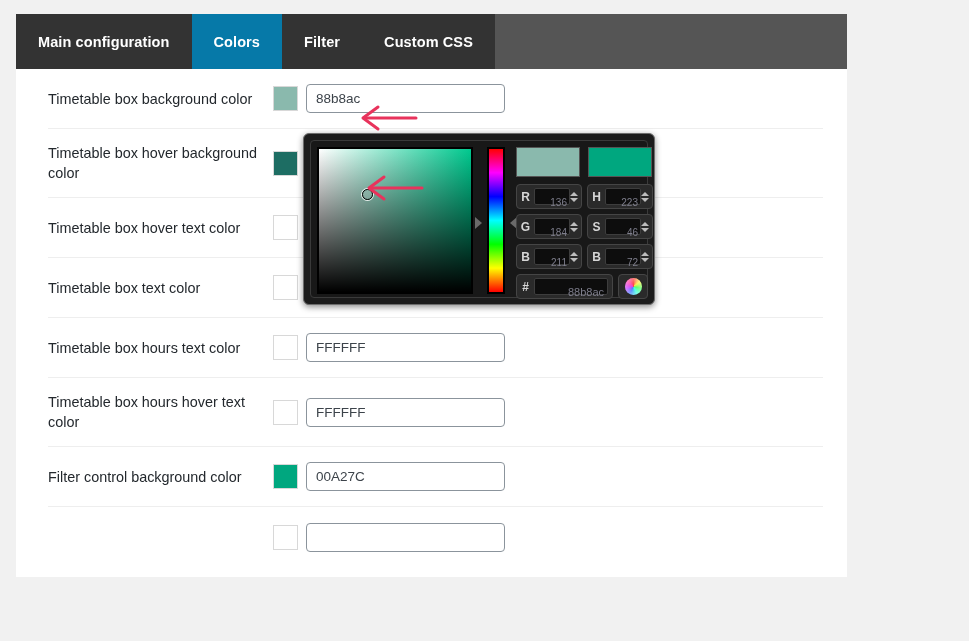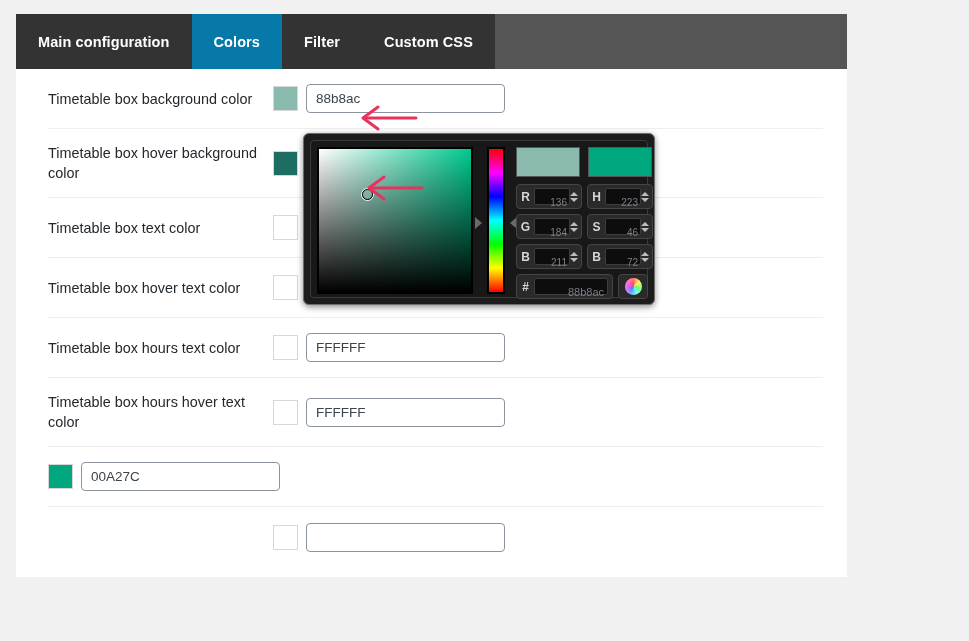--- a/index.html
+++ b/index.html
@@ -221,52 +221,53 @@
 
       <div class="row">
         <div class="row-label">Timetable box hover background color</div>
         <div class="row-controls">
           <div class="swatch" style="background:#1d6d63"></div>
           <input class="hexinput" value="" style="">
         </div>
       </div>
 
       <div class="row">
+        <div class="row-label">Timetable box hover text color</div>
+        <div class="row-controls">
+          <div class="swatch" style="background:#ffffff"></div>
+          <input class="hexinput" value="FFFFFF" style="">
+        </div>
+      </div>
+
+      <div class="row">
         <div class="row-label">Timetable box text color</div>
         <div class="row-controls">
           <div class="swatch" style="background:#ffffff"></div>
           <input class="hexinput" value="" style="">
         </div>
       </div>
 
       <div class="row">
-        <div class="row-label">Timetable box hover text color</div>
+        <div class="row-label">Timetable box hours text color</div>
         <div class="row-controls">
           <div class="swatch" style="background:#ffffff"></div>
           <input class="hexinput" value="FFFFFF" style="">
         </div>
       </div>
 
       <div class="row">
-        <div class="row-label">Timetable box hours text color</div>
+        <div class="row-label">Timetable box hours hover text color</div>
         <div class="row-controls">
           <div class="swatch" style="background:#ffffff"></div>
           <input class="hexinput" value="FFFFFF" style="">
         </div>
       </div>
 
       <div class="row">
-        <div class="row-label">Timetable box hours hover text color</div>
-        <div class="row-controls">
-          <div class="swatch" style="background:#ffffff"></div>
-          <input class="hexinput" value="FFFFFF" style="">
-        </div>
-      </div>
-
-      <div class="row">
+        <div class="row-label">Filter control background color</div>
         <div class="row-controls">
           <div class="swatch" style="background:#00a77f"></div>
           <input class="hexinput" value="00A27C" style="">
         </div>
       </div>
 
 
       <div class="row">
         <div class="row-label"></div>
         <div class="row-controls">

